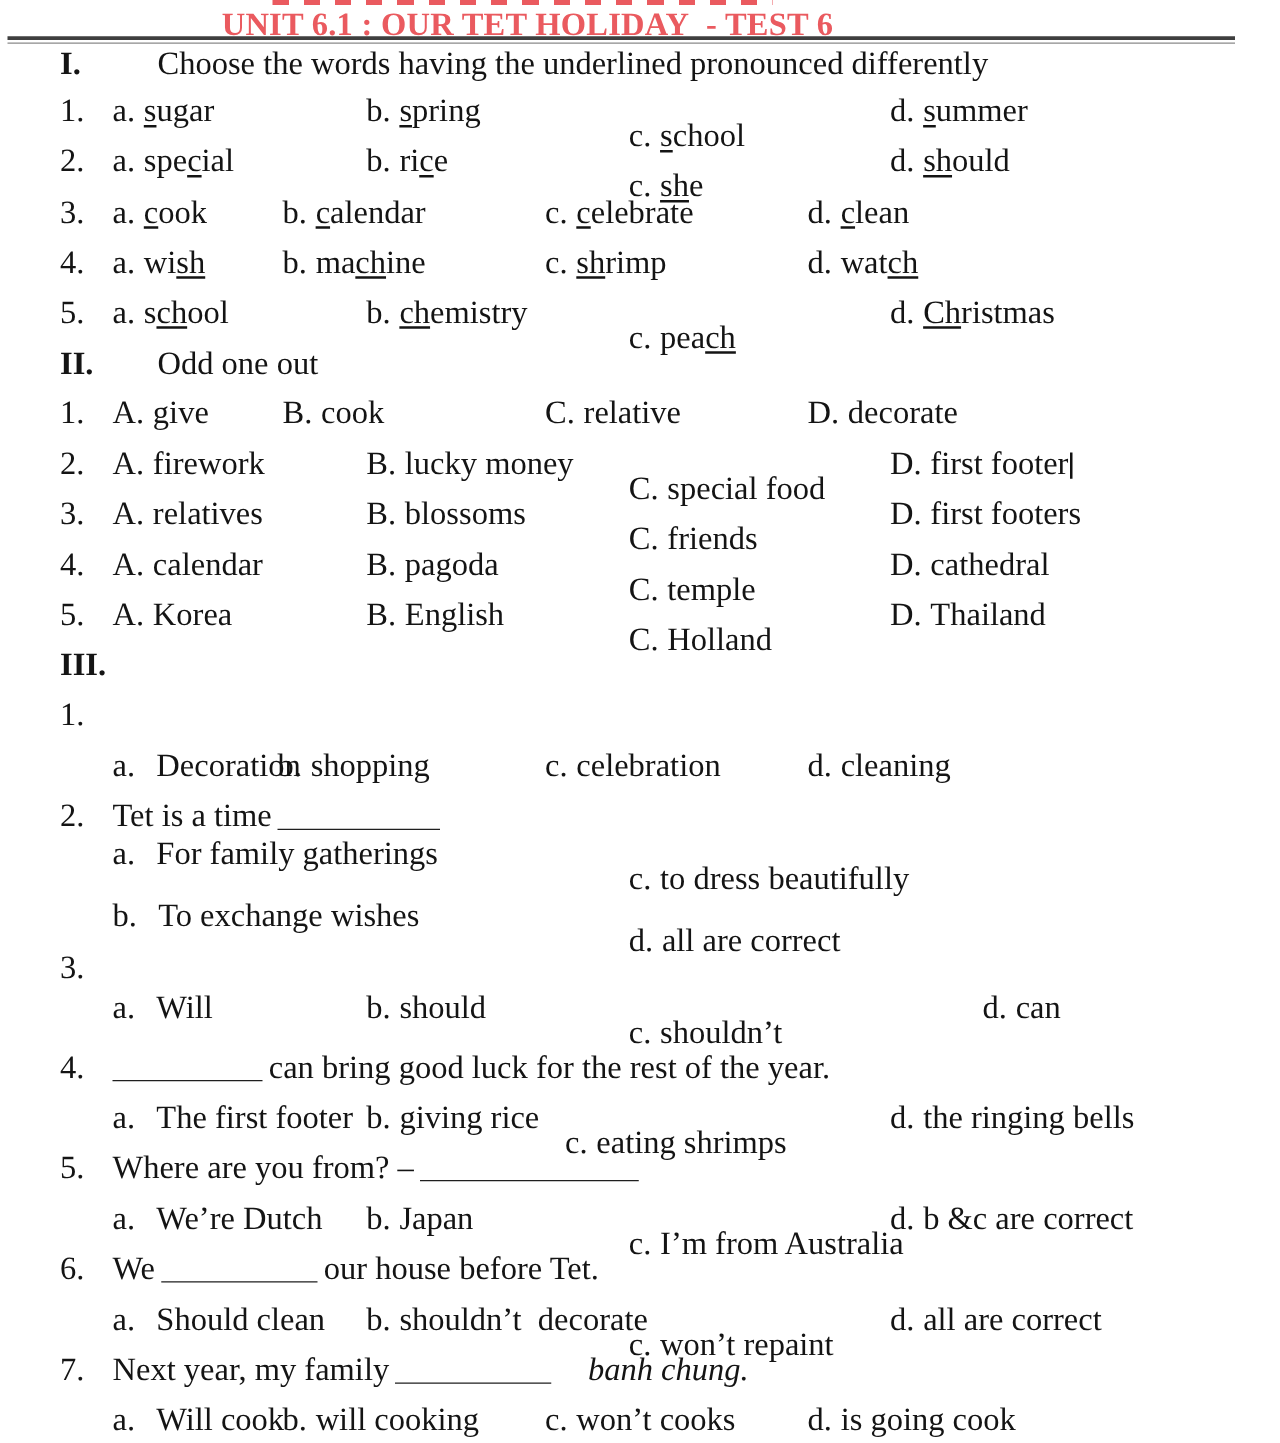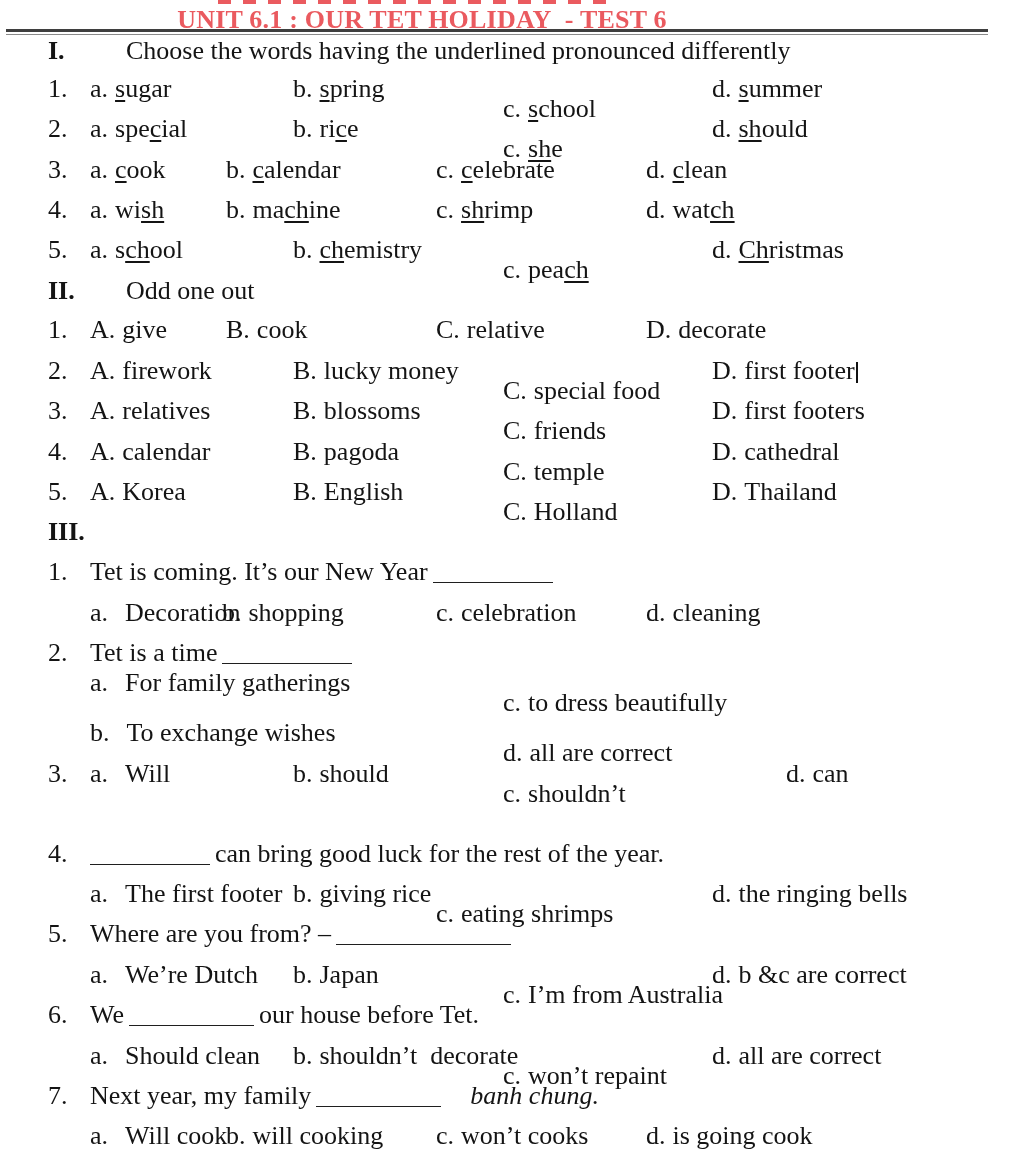--- a/index.html
+++ b/index.html
@@ -128,21 +128,20 @@
     <span class="cell cC"><span class="lbl">C.</span><span>Holland</span></span>
     <span class="cell cD"><span class="lbl">D.</span><span>Thailand</span></span>
   </div>
 
   <div class="row" style="top:517px">
     <span class="h-lbl">III.</span>
   </div>
 
   <div class="row" style="top:557px">
     <span class="num">1.</span>
-    <span class="sent"><span>Tet is coming. It’s our New Year</span><span class="blank" style="width:120px"></span></span>
   </div>
   <div class="row n" style="top:598px">
     <span class="cell cA"><span class="lbl tab">a.</span><span>Decoration</span></span>
     <span class="cell cB" style="left:222px"><span class="lbl">b.</span><span>shopping</span></span>
     <span class="cell cC"><span class="lbl">c.</span><span>celebration</span></span>
     <span class="cell cD"><span class="lbl">d.</span><span>cleaning</span></span>
   </div>
 
   <div class="row" style="top:638px">
     <span class="num">2.</span>
@@ -153,35 +152,35 @@
     <span class="cell cC"><span class="lbl">c.</span><span>to dress beautifully</span></span>
   </div>
   <div class="row w" style="top:718px">
     <span class="cell cA"><span class="lbl tab">b.</span><span>To exchange wishes</span></span>
     <span class="cell cC"><span class="lbl">d.</span><span>all are correct</span></span>
   </div>
 
   <div class="row" style="top:759px">
     <span class="num">3.</span>
   </div>
-  <div class="row w" style="top:759px">
+  <div class="row w" style="top:791px">
     <span class="cell cA"><span class="lbl tab">a.</span><span>Will</span></span>
     <span class="cell cB"><span class="lbl">b.</span><span>should</span></span>
     <span class="cell cC"><span class="lbl">c.</span><span>shouldn’t</span></span>
     <span class="cell cD" style="left:786px"><span class="lbl">d.</span><span>can</span></span>
   </div>
 
   <div class="row" style="top:839px">
     <span class="num">4.</span>
     <span class="sent4"><span class="blank first" style="width:120px"></span><span>can bring good luck for the rest of the year.</span></span>
   </div>
   <div class="row w" style="top:879px">
     <span class="cell cA"><span class="lbl tab">a.</span><span>The first footer</span></span>
     <span class="cell cB"><span class="lbl">b.</span><span>giving rice</span></span>
-    <span class="cell cC" style="left:436px"><span class="lbl">c.</span><span>eating shrimps</span></span>
+    <span class="cell cC" style="left:452px"><span class="lbl">c.</span><span>eating shrimps</span></span>
     <span class="cell cD"><span class="lbl">d.</span><span>the ringing bells</span></span>
   </div>
 
   <div class="row" style="top:919px">
     <span class="num">5.</span>
     <span class="sent"><span>Where are you from? –</span><span class="blank" style="width:175px"></span></span>
   </div>
   <div class="row w" style="top:960px">
     <span class="cell cA"><span class="lbl tab">a.</span><span>We’re Dutch</span></span>
     <span class="cell cB"><span class="lbl">b.</span><span>Japan</span></span>

